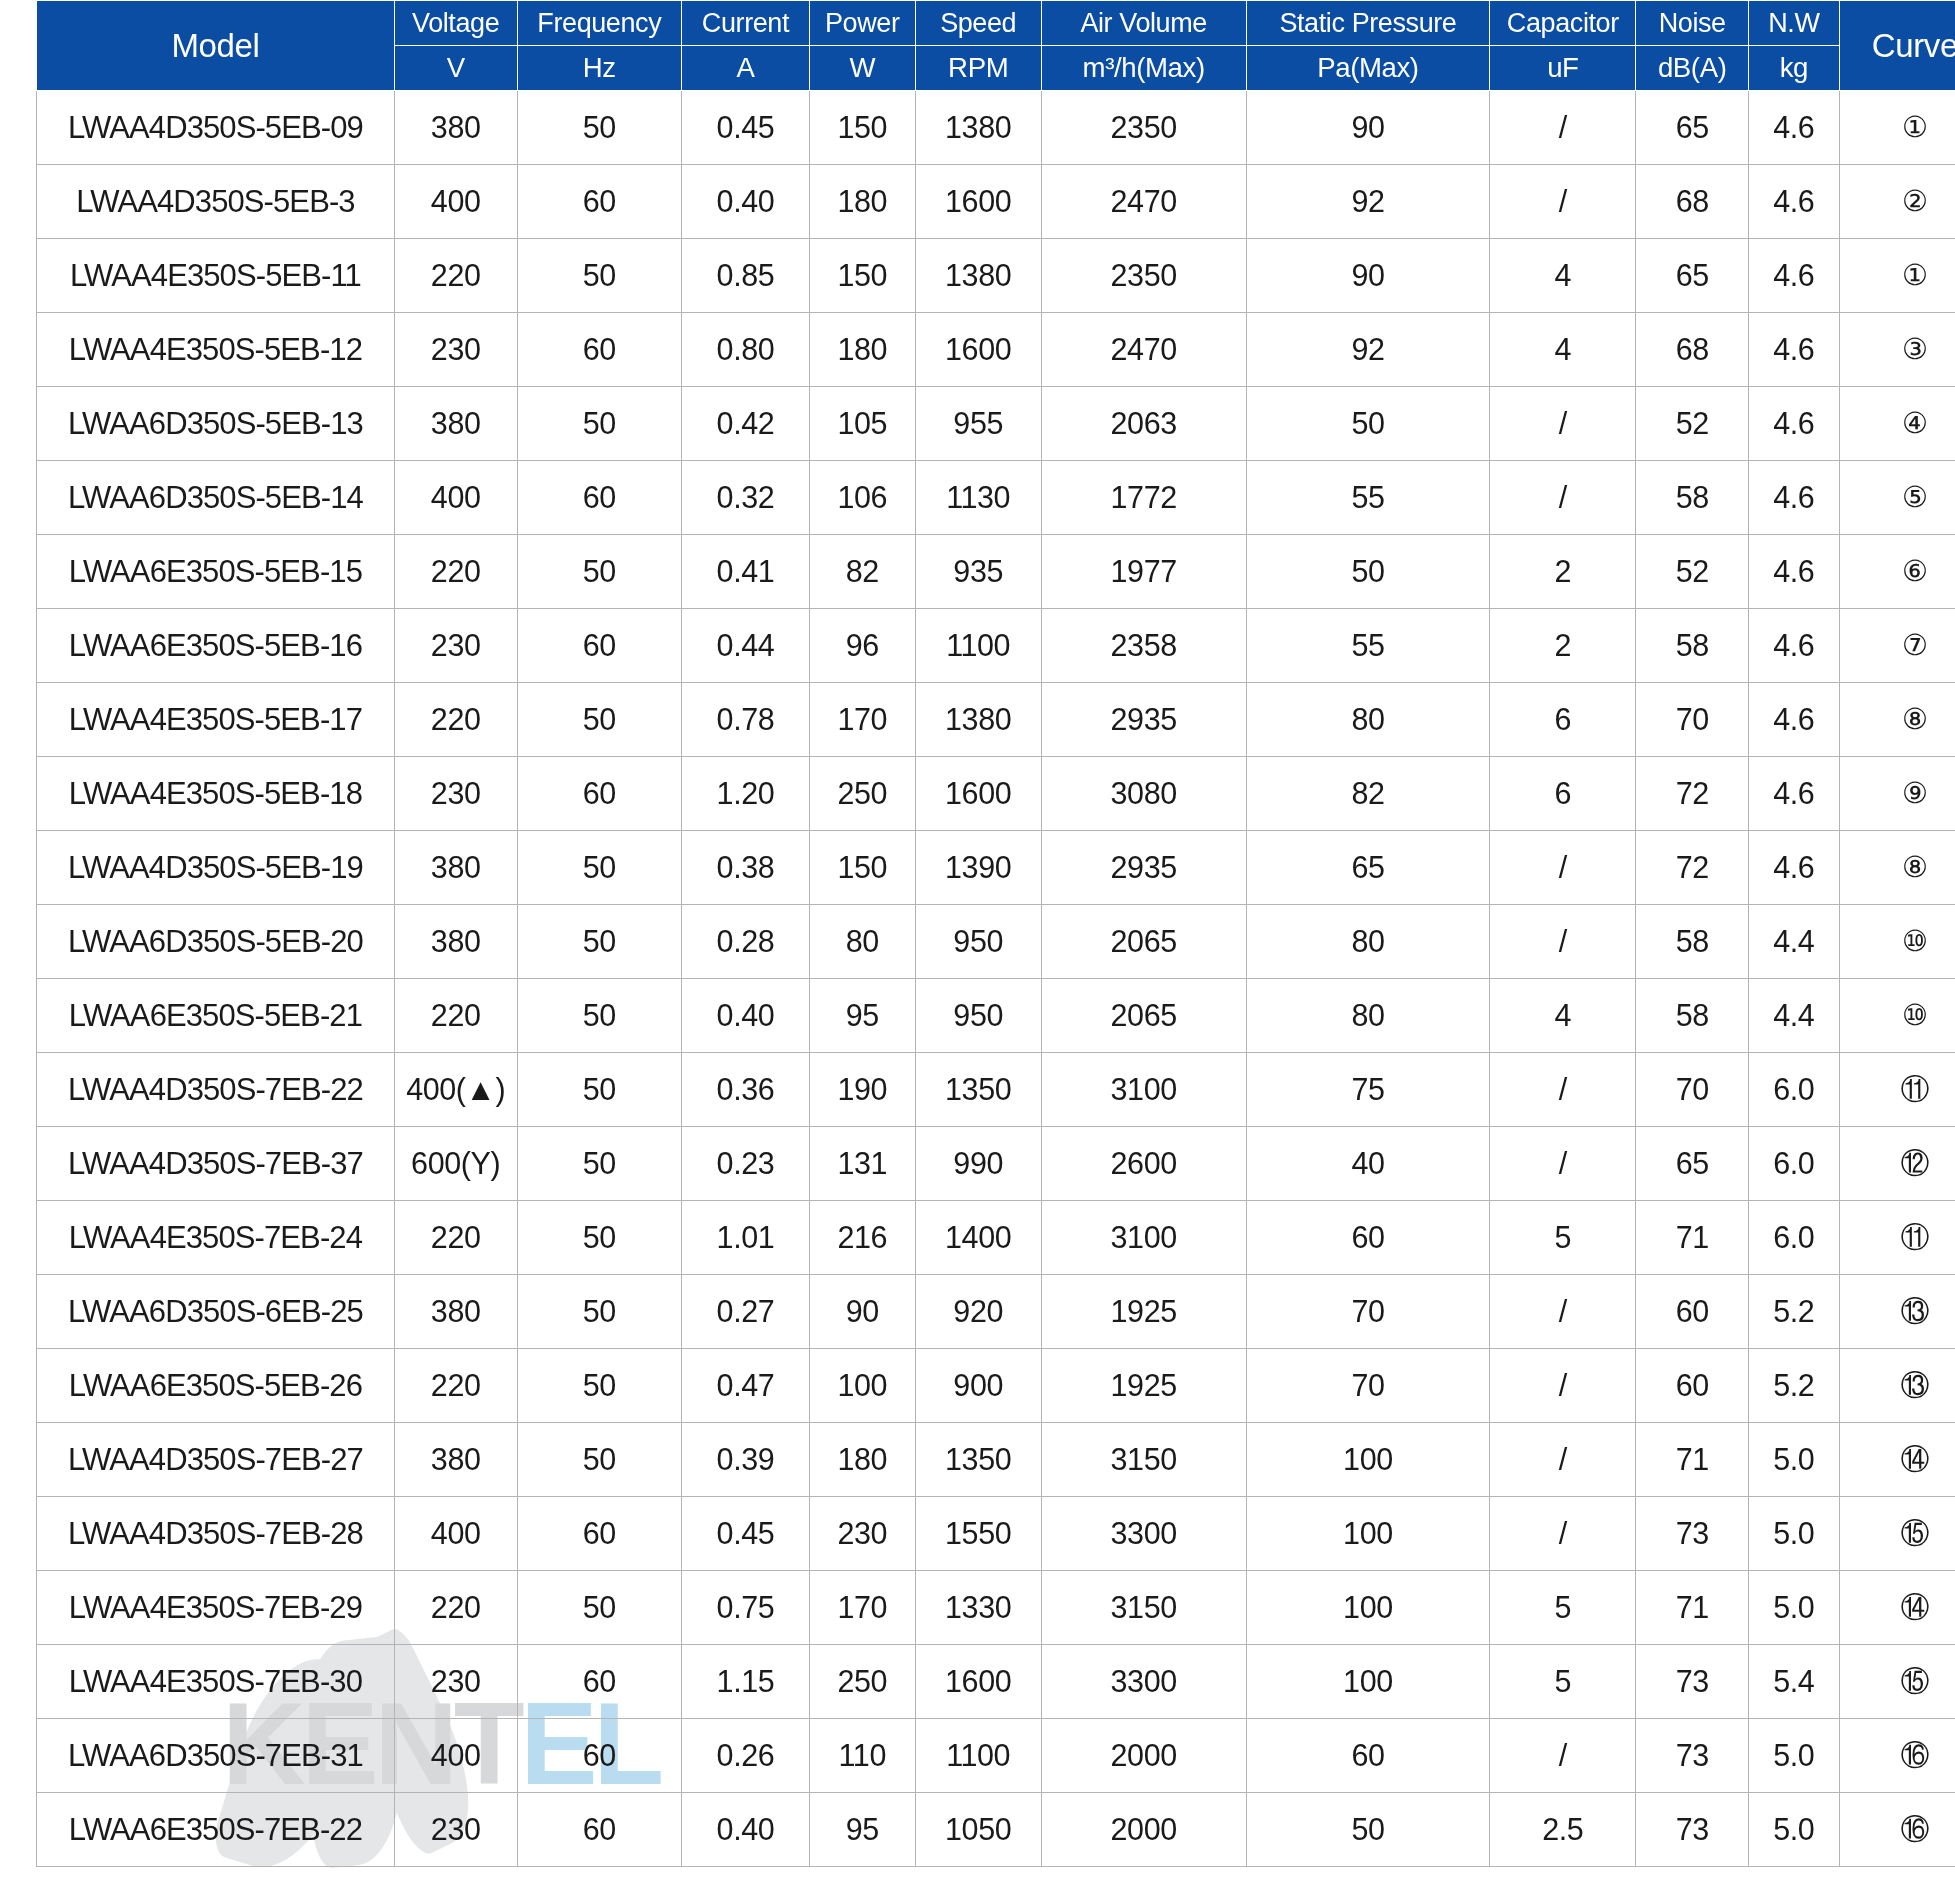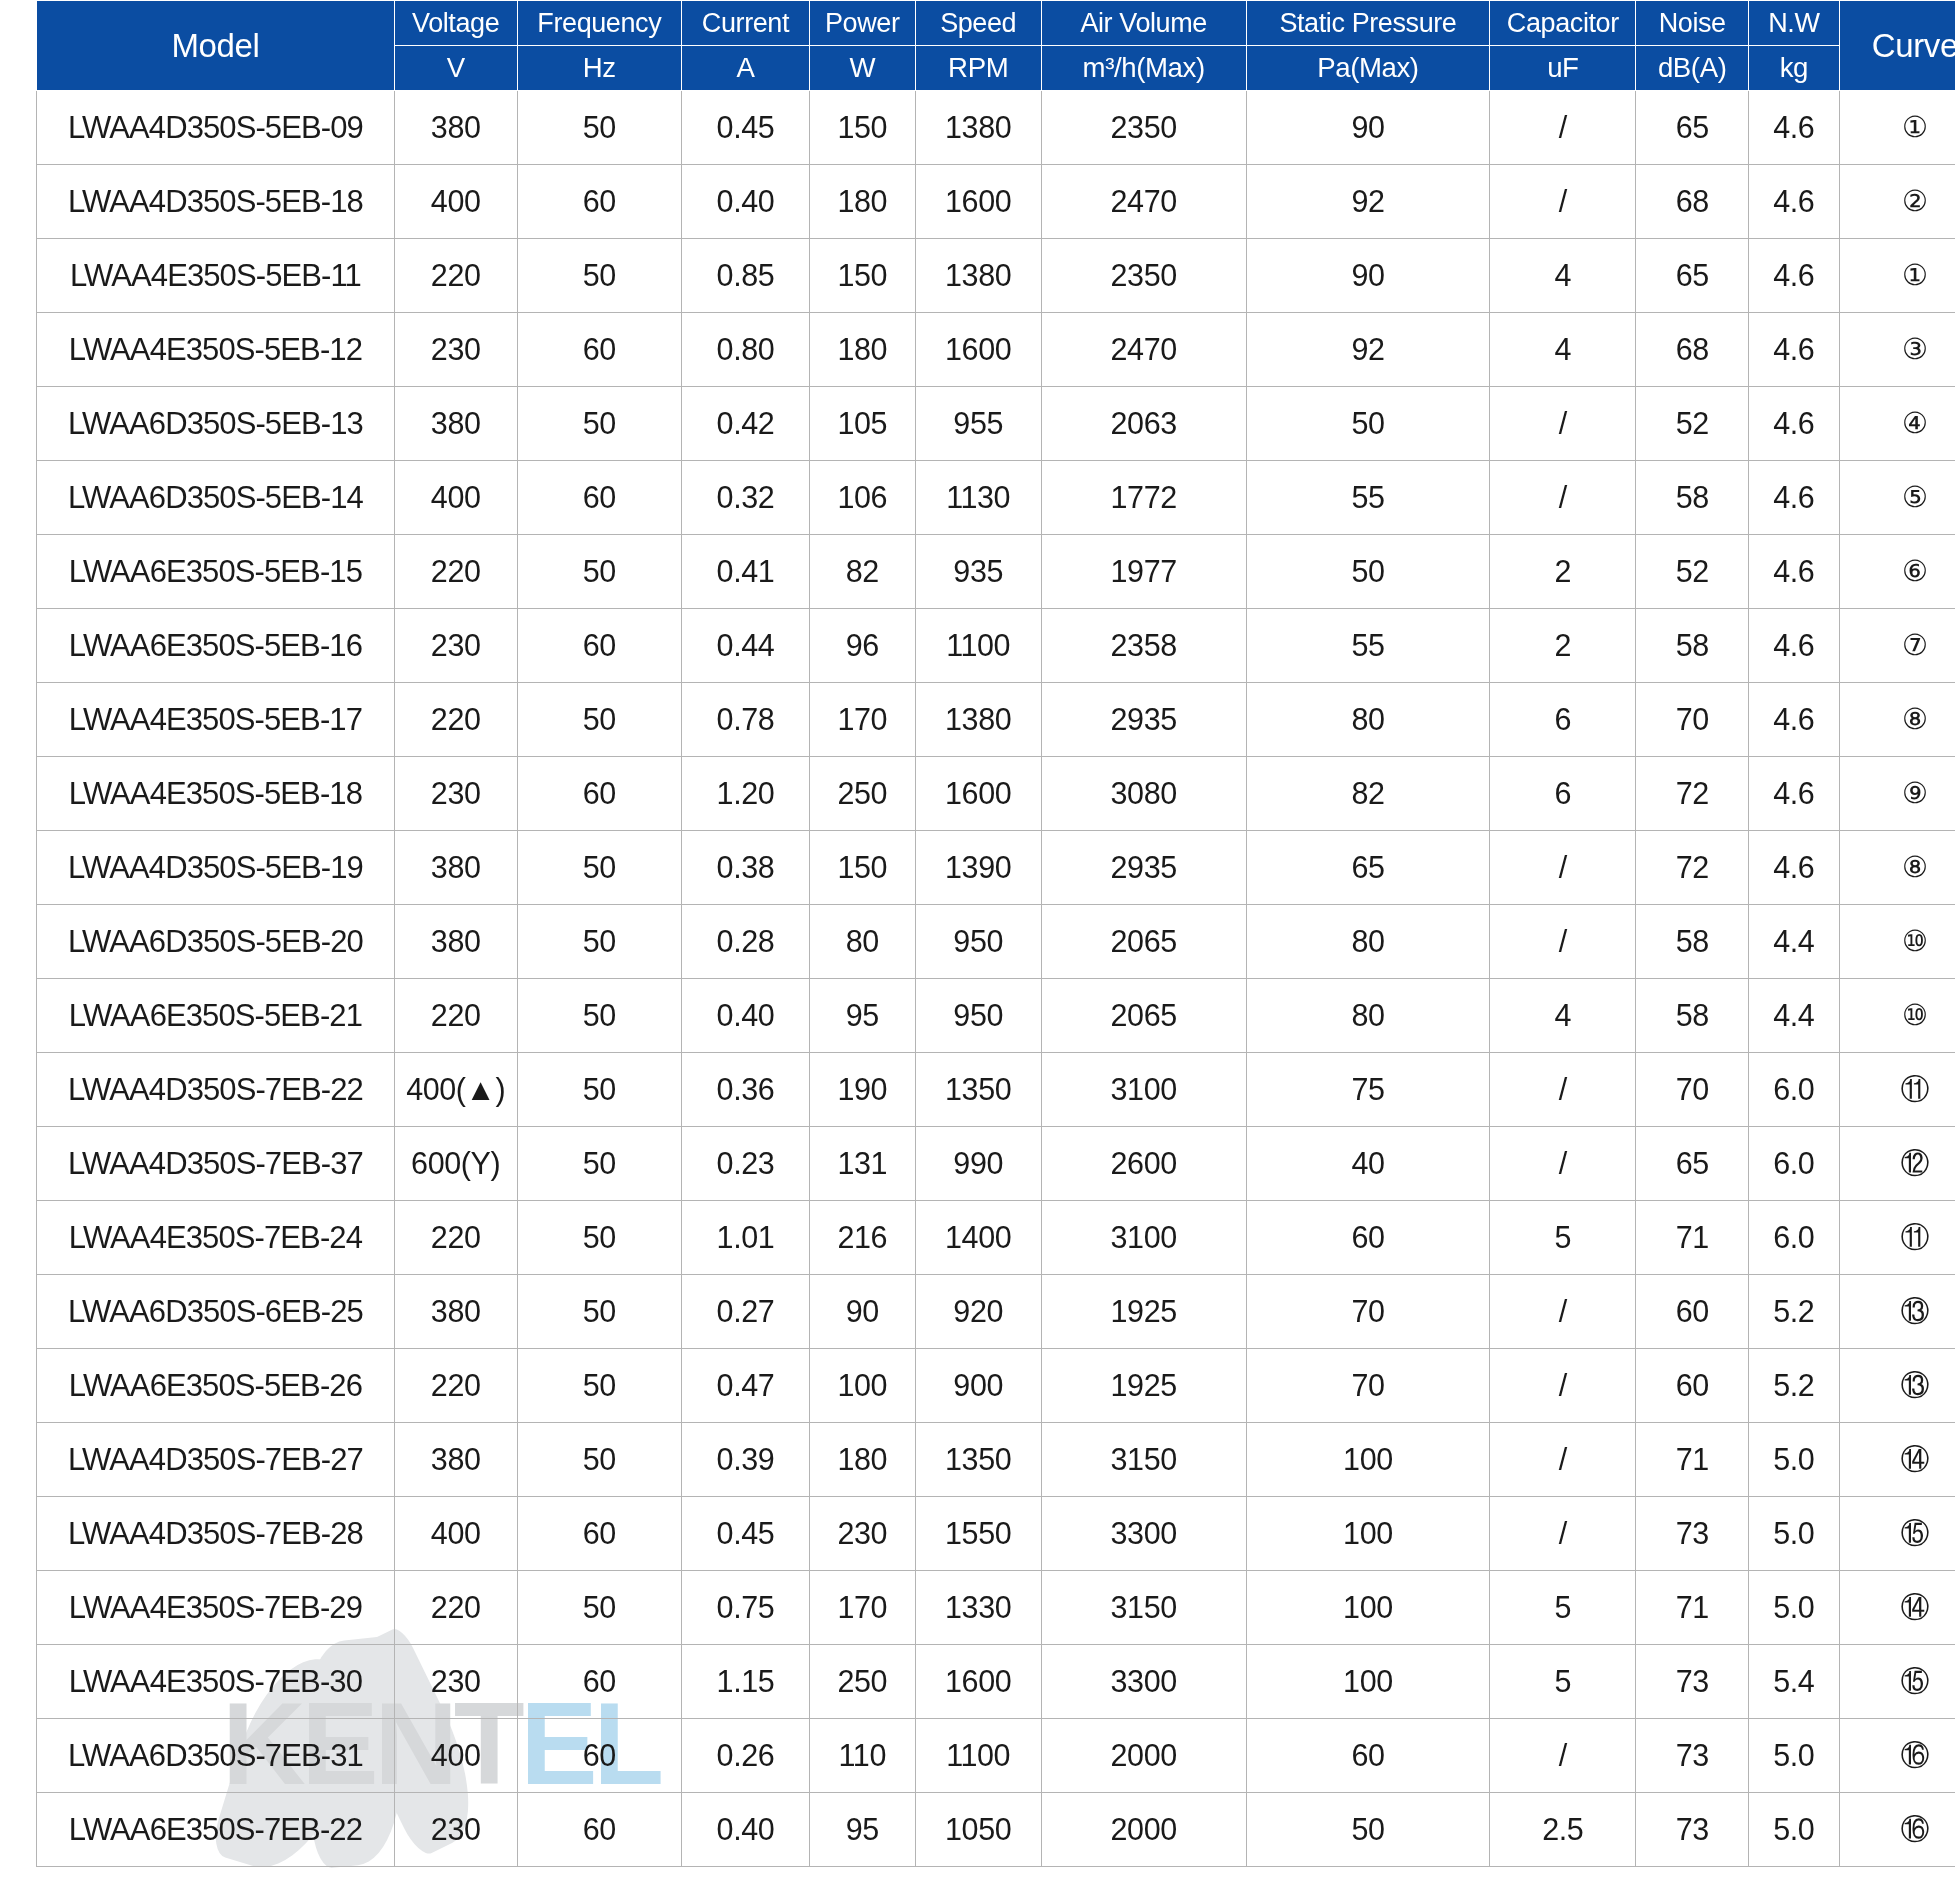--- a/index.html
+++ b/index.html
@@ -181,21 +181,21 @@
           <td>150</td>
           <td>1380</td>
           <td>2350</td>
           <td>90</td>
           <td>/</td>
           <td>65</td>
           <td>4.6</td>
           <td class="curve"><span class="curve-mark">①</span></td>
         </tr>
         <tr>
-          <td class="model">LWAA4D350S-5EB-18</td>
+          <td class="model">LWAA4D350S-5EB-3</td>
           <td>400</td>
           <td>60</td>
           <td>0.40</td>
           <td>180</td>
           <td>1600</td>
           <td>2470</td>
           <td>92</td>
           <td>/</td>
           <td>68</td>
           <td>4.6</td>

